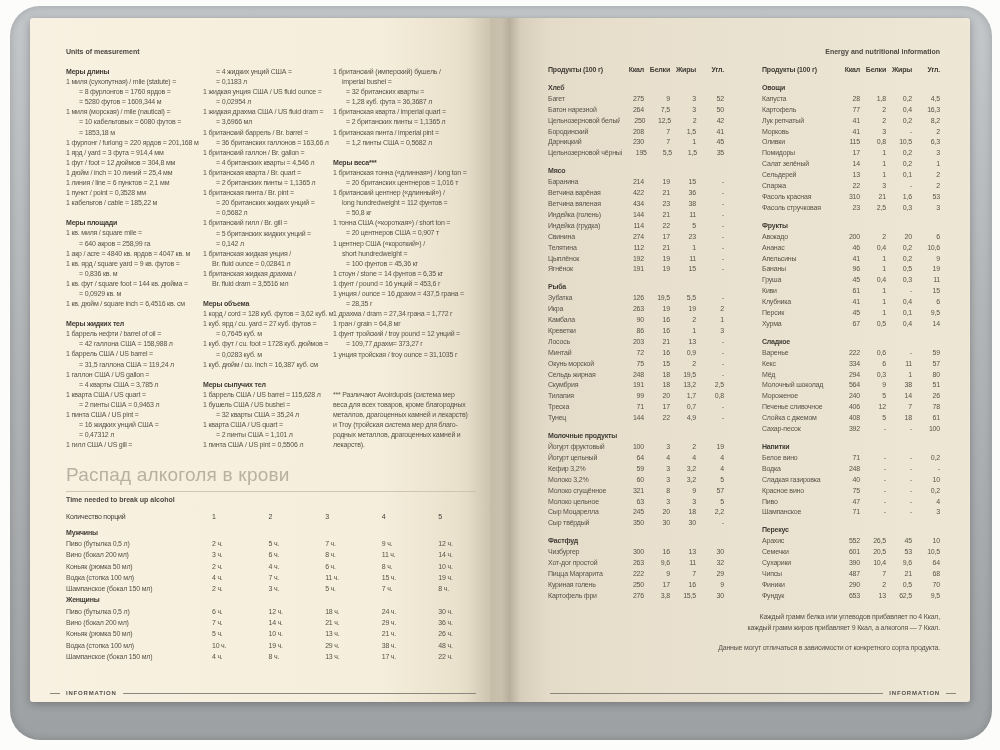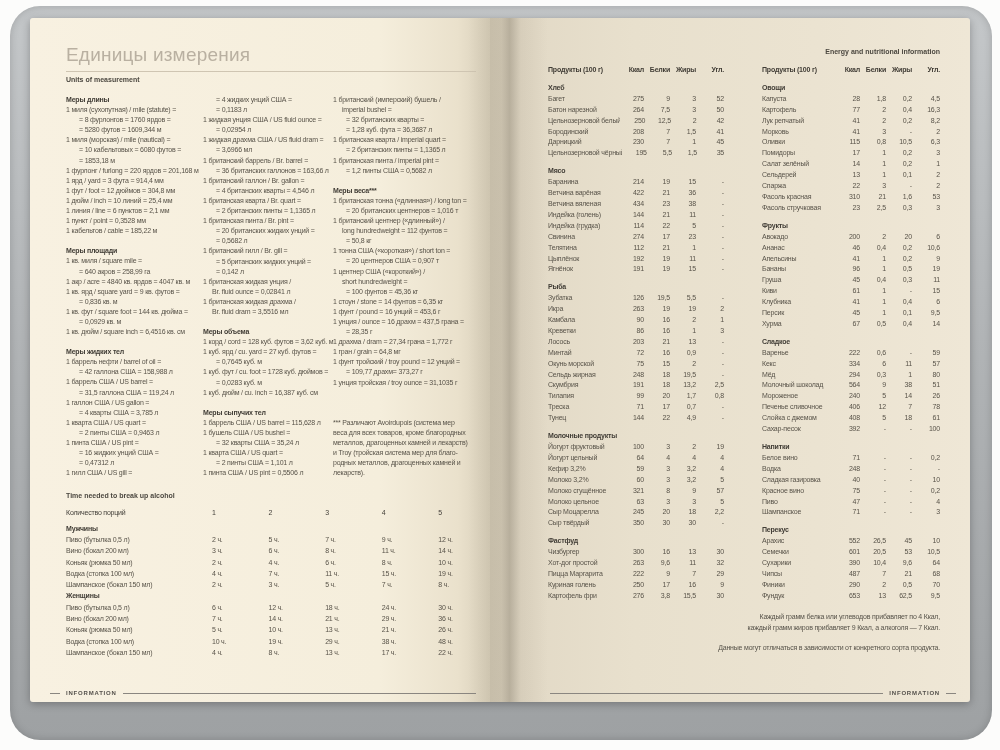--- a/index.html
+++ b/index.html
@@ -66,21 +66,20 @@
 </style>
 </head>
 <body>
 
 <div class="stage">
   <div class="cover"></div>
   <div class="spread">
 
     <section class="page left">
       <div class="content">
-        <h1 class="head-title">Единицы измерения</h1>
         <div class="head-sub">Units of measurement</div>
 
         <div class="mcols">
           <div class="mcol mcol1">
 
           <div class="mline k-h">Меры длины</div>
               <div class="mline k-l">1 миля (сухопутная) / mile (statute) =</div>
               <div class="mline k-c">= 8 фурлонгов = 1760 ярдов =</div>
               <div class="mline k-c">= 5280 футов = 1609,344 м</div>
               <div class="mline k-l">1 миля (морская) / mile (nautical) =</div>
@@ -194,20 +193,21 @@
               <div class="mline k-l">*** Различают Avoirdupois (система мер</div>
               <div class="mline k-l">веса для всех товаров, кроме благородных</div>
               <div class="mline k-l">металлов, драгоценных камней и лекарств)</div>
               <div class="mline k-l">и Troy (тройская система мер для благо-</div>
               <div class="mline k-l">родных металлов, драгоценных камней и</div>
               <div class="mline k-l">лекарств).</div>
             </div>
         </div>
 
         <div class="alc">
+          <h1 class="head-title">Распад алкоголя в крови</h1>
           <div class="head-sub">Time needed to break up alcohol</div>
           <div class="alc-table">
             <div class="alc-row alc-head">
               <div class="alc-label">Количество порций</div>
               <div class="alc-cell">1</div>
               <div class="alc-cell">2</div>
               <div class="alc-cell">3</div>
               <div class="alc-cell">4</div>
               <div class="alc-cell last">5</div>
             </div>

